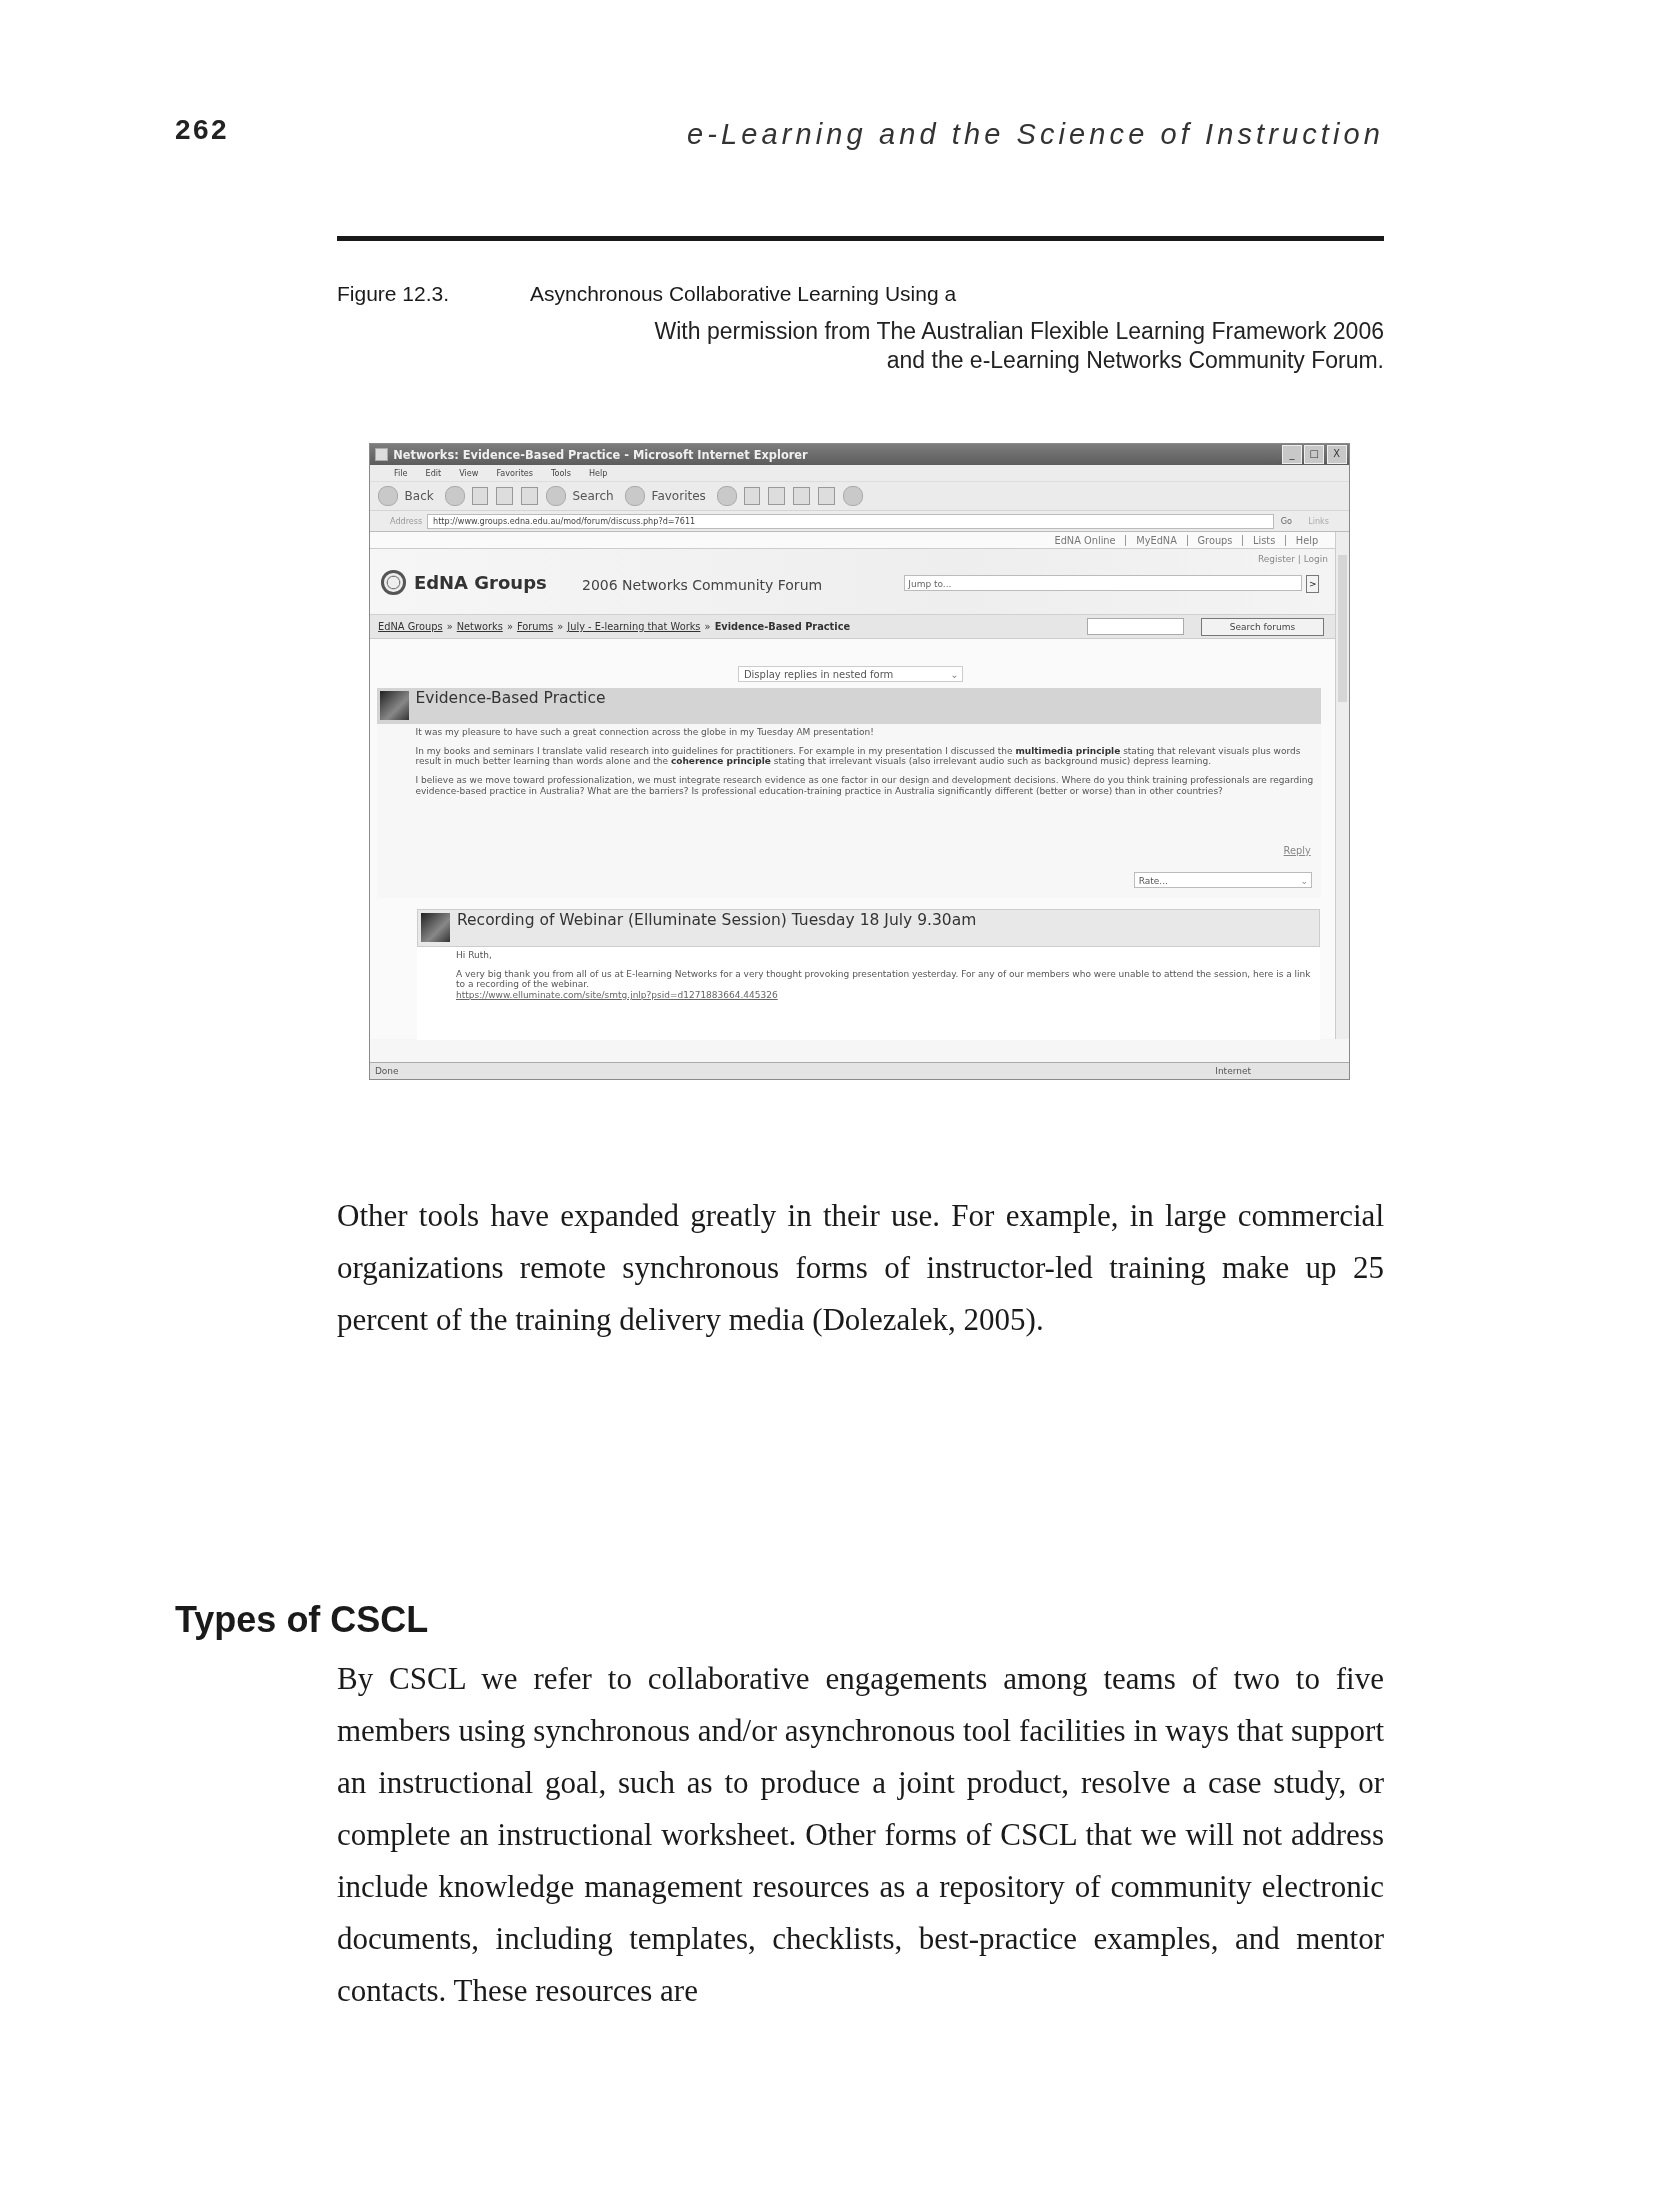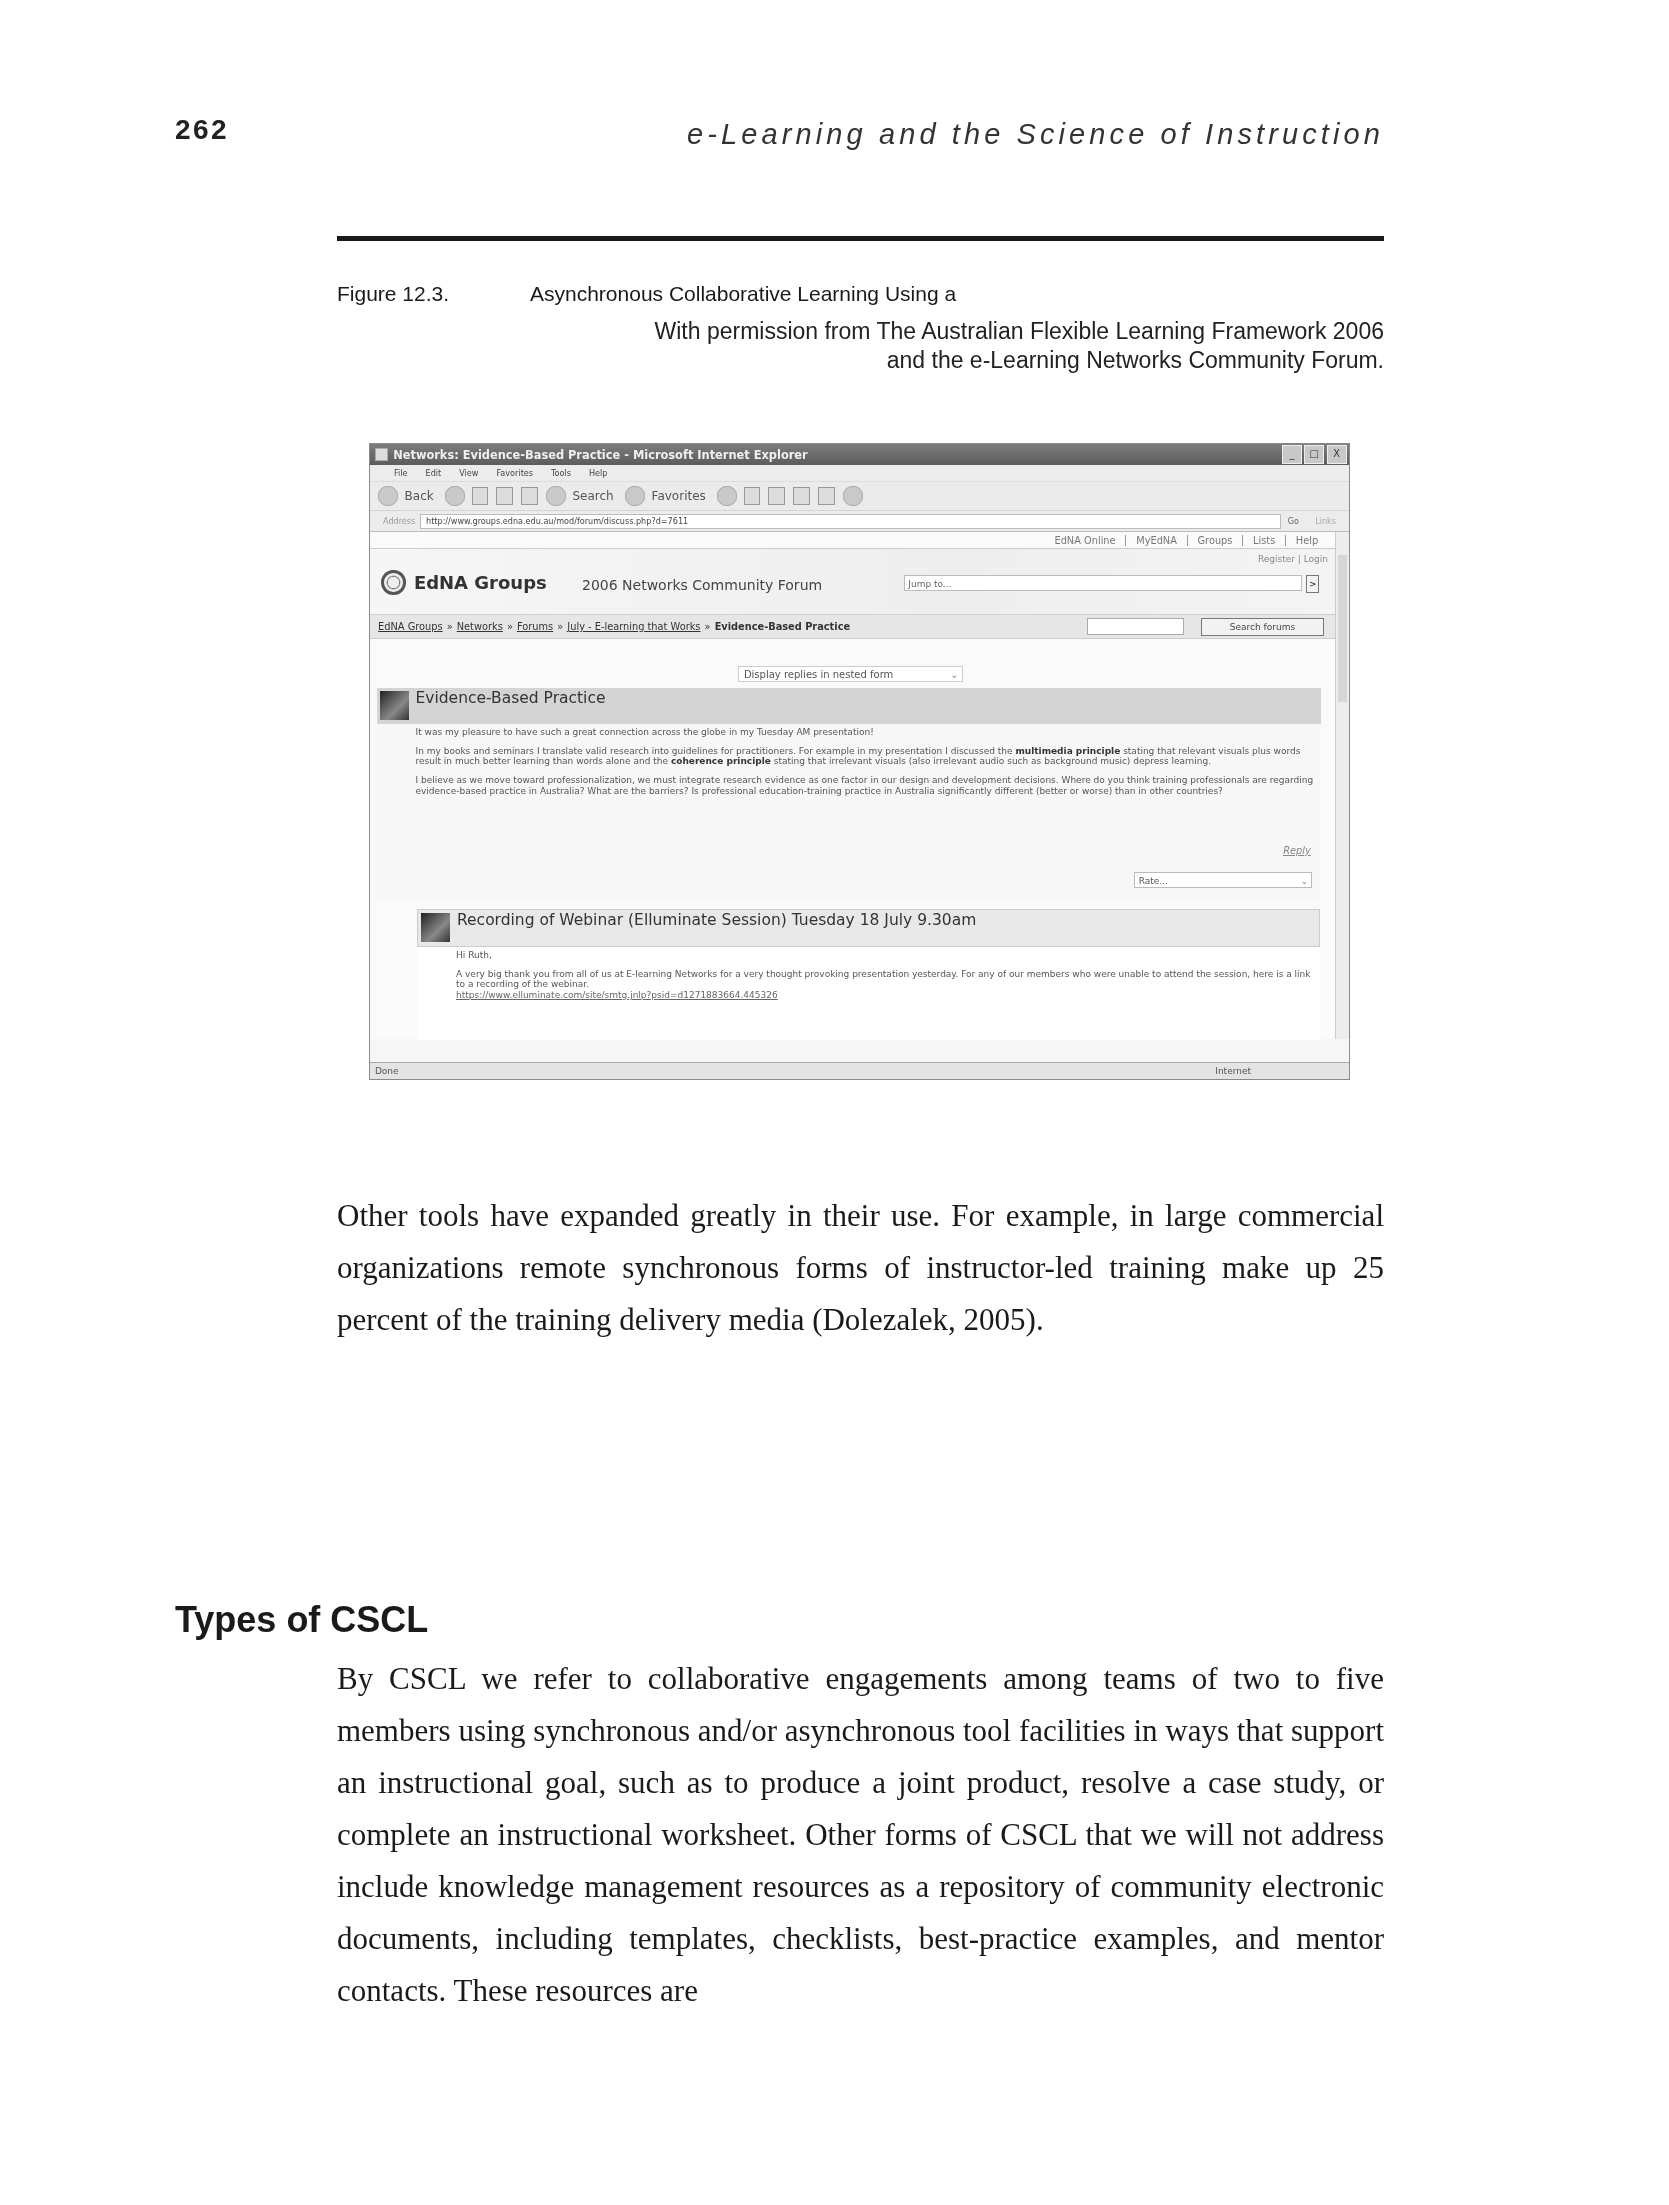--- a/index.html
+++ b/index.html
@@ -19,21 +19,21 @@
   .titlebar { height: 21px; background: linear-gradient(#7d7d7d, #5c5c5c); color: #f0f0f0; font-size: 11.4px; display: flex; align-items: center; padding-left: 4.9px; }
   .titlebar .ie-icon { width: 11.4px; height: 11.4px; background: #ddd; margin-right: 4.9px; border: 0.8px solid #aaa; }
   .titlebar .title { flex: 1; font-weight: bold; }
   .win-btn { width: 18px; height: 16.3px; background: #c8c8c8; border: 0.8px solid #eee; margin-right: 2.4px; color: #333; font-size: 9.8px; text-align: center; line-height: 16.3px; }
   .menubar { height: 16.3px; background: #ececec; display: flex; align-items: center; padding-left: 24px; font-size: 8.1px; color: #444; border-bottom: 0.8px solid #ddd; }
   .menubar span { margin-right: 18px; }
   .toolbar { height: 28px; background: #ebebeb; display: flex; align-items: center; padding-left: 8.1px; font-size: 12px; color: #555; border-bottom: 0.8px solid #d5d5d5; }
   .tb-ico { width: 18px; height: 18px; border-radius: 9px; background: #c9c9c9; border: 0.8px solid #aaa; margin-right: 6.5px; }
   .tb-sq { width: 14.7px; height: 16.3px; background: #ddd; border: 0.8px solid #999; margin-right: 8.1px; }
   .tb-label { margin-right: 11.4px; }
-  .addressbar { height: 19.6px; background: #ececec; display: flex; align-items: center; padding: 0 13px; font-size: 8.1px; color: #666; border-bottom: 1.6px solid #bbb; }
+  .addressbar { height: 19.6px; background: #ececec; display: flex; align-items: center; padding: 0 20px; font-size: 8.1px; color: #666; border-bottom: 1.6px solid #bbb; }
   .addressbar .addr-label { margin-right: 4.9px; color: #999; }
   .addressbar .addr-input { flex: 1; height: 13px; background: #fff; border: 0.8px solid #bbb; padding-left: 4.9px; line-height: 13px; color: #444; }
   .addressbar .go { margin-left: 6.5px; }
   .addressbar .links { margin-left: 16.3px; color: #aaa; }
 
   .site { background: #fafafa; position: relative; height: 507px; }
   .topnav { height: 16.3px; display: flex; justify-content: flex-end; font-size: 9.8px; color: #777; padding-right: 21px; border-bottom: 0.8px solid #ccc; align-items: center; }
   .topnav span { padding: 0 9.8px; border-left: 0.8px solid #999; }
   .topnav span.first { border-left: none; }
   .header-band { height: 65px; background: linear-gradient(90deg, #f6f6f6, #eeeeee 60%, #f4f4f4); position: relative; border-bottom: 1.6px solid #d0d0d0; }
@@ -55,21 +55,21 @@
   .post { position: absolute; left: 6.5px; width: 944px; font-size: 9px; color: #555; }
   .post1 { top: 156px; }
   .post-head { background: #d4d4d4; height: 36px; position: relative; }
   .post-head .avatar { position: absolute; left: 3.3px; top: 3.3px; width: 29px; height: 29px; background: linear-gradient(135deg, #222, #888 60%, #333); }
   .post-head .subject { position: absolute; left: 39px; top: 1.6px; font-size: 15.5px; color: #333; }
   .post-head .byline { position: absolute; left: 39px; top: 21px; font-size: 9.8px; color: #666; margin-top: 32px; }
   .post-head .byline a { color: #666; text-decoration: underline; }
   .post-body { background: #f7f7f7; padding: 3.3px 0 0 39px; line-height: 10.6px; min-height: 171px; position: relative; }
   .post-body p { margin: 0 0 8.1px 0; }
   .post-body b { color: #333; }
-  .reply-link { position: absolute; right: 9.8px; top: 122px; text-decoration: underline; color: #888; font-size: 9.8px; font-style: italic; }
+  .reply-link { position: absolute; right: 9.8px; top: 122px; text-decoration: underline; color: #888; font-size: 9.8px; }
   .rate { position: absolute; right: 8.1px; top: 148px; width: 178px; height: 16.3px; background: #fff; border: 0.8px solid #bbb; font-size: 9px; color: #555; line-height: 16.3px; padding-left: 3.3px; box-sizing: border-box; }
   .post2 { top: 377px; left: 47px; width: 903px; }
   .post2 .post-head { background: #e8e8e8; border: 0.8px solid #ccc; }
   .post2 .post-body { background: #fff; min-height: 90px; }
   .post2 a.url { color: #666; text-decoration: underline; }
   .scrollbar { position: absolute; right: 0; top: 0; width: 13px; height: 100%; background: #ededed; border-left: 0.8px solid #ccc; }
   .scrollbar .thumb { position: absolute; top: 23px; left: 1.6px; width: 9.8px; height: 147px; background: #d6d6d6; }
   .statusbar { position: absolute; left: 0; bottom: 0; width: 100%; height: 16.3px; background: #e4e4e4; border-top: 0.8px solid #aaa; font-size: 9px; color: #555; display: flex; align-items: center; }
   .statusbar .done { margin-left: 4.9px; flex: 1; }
   .statusbar .zone { margin-right: 98px; }

